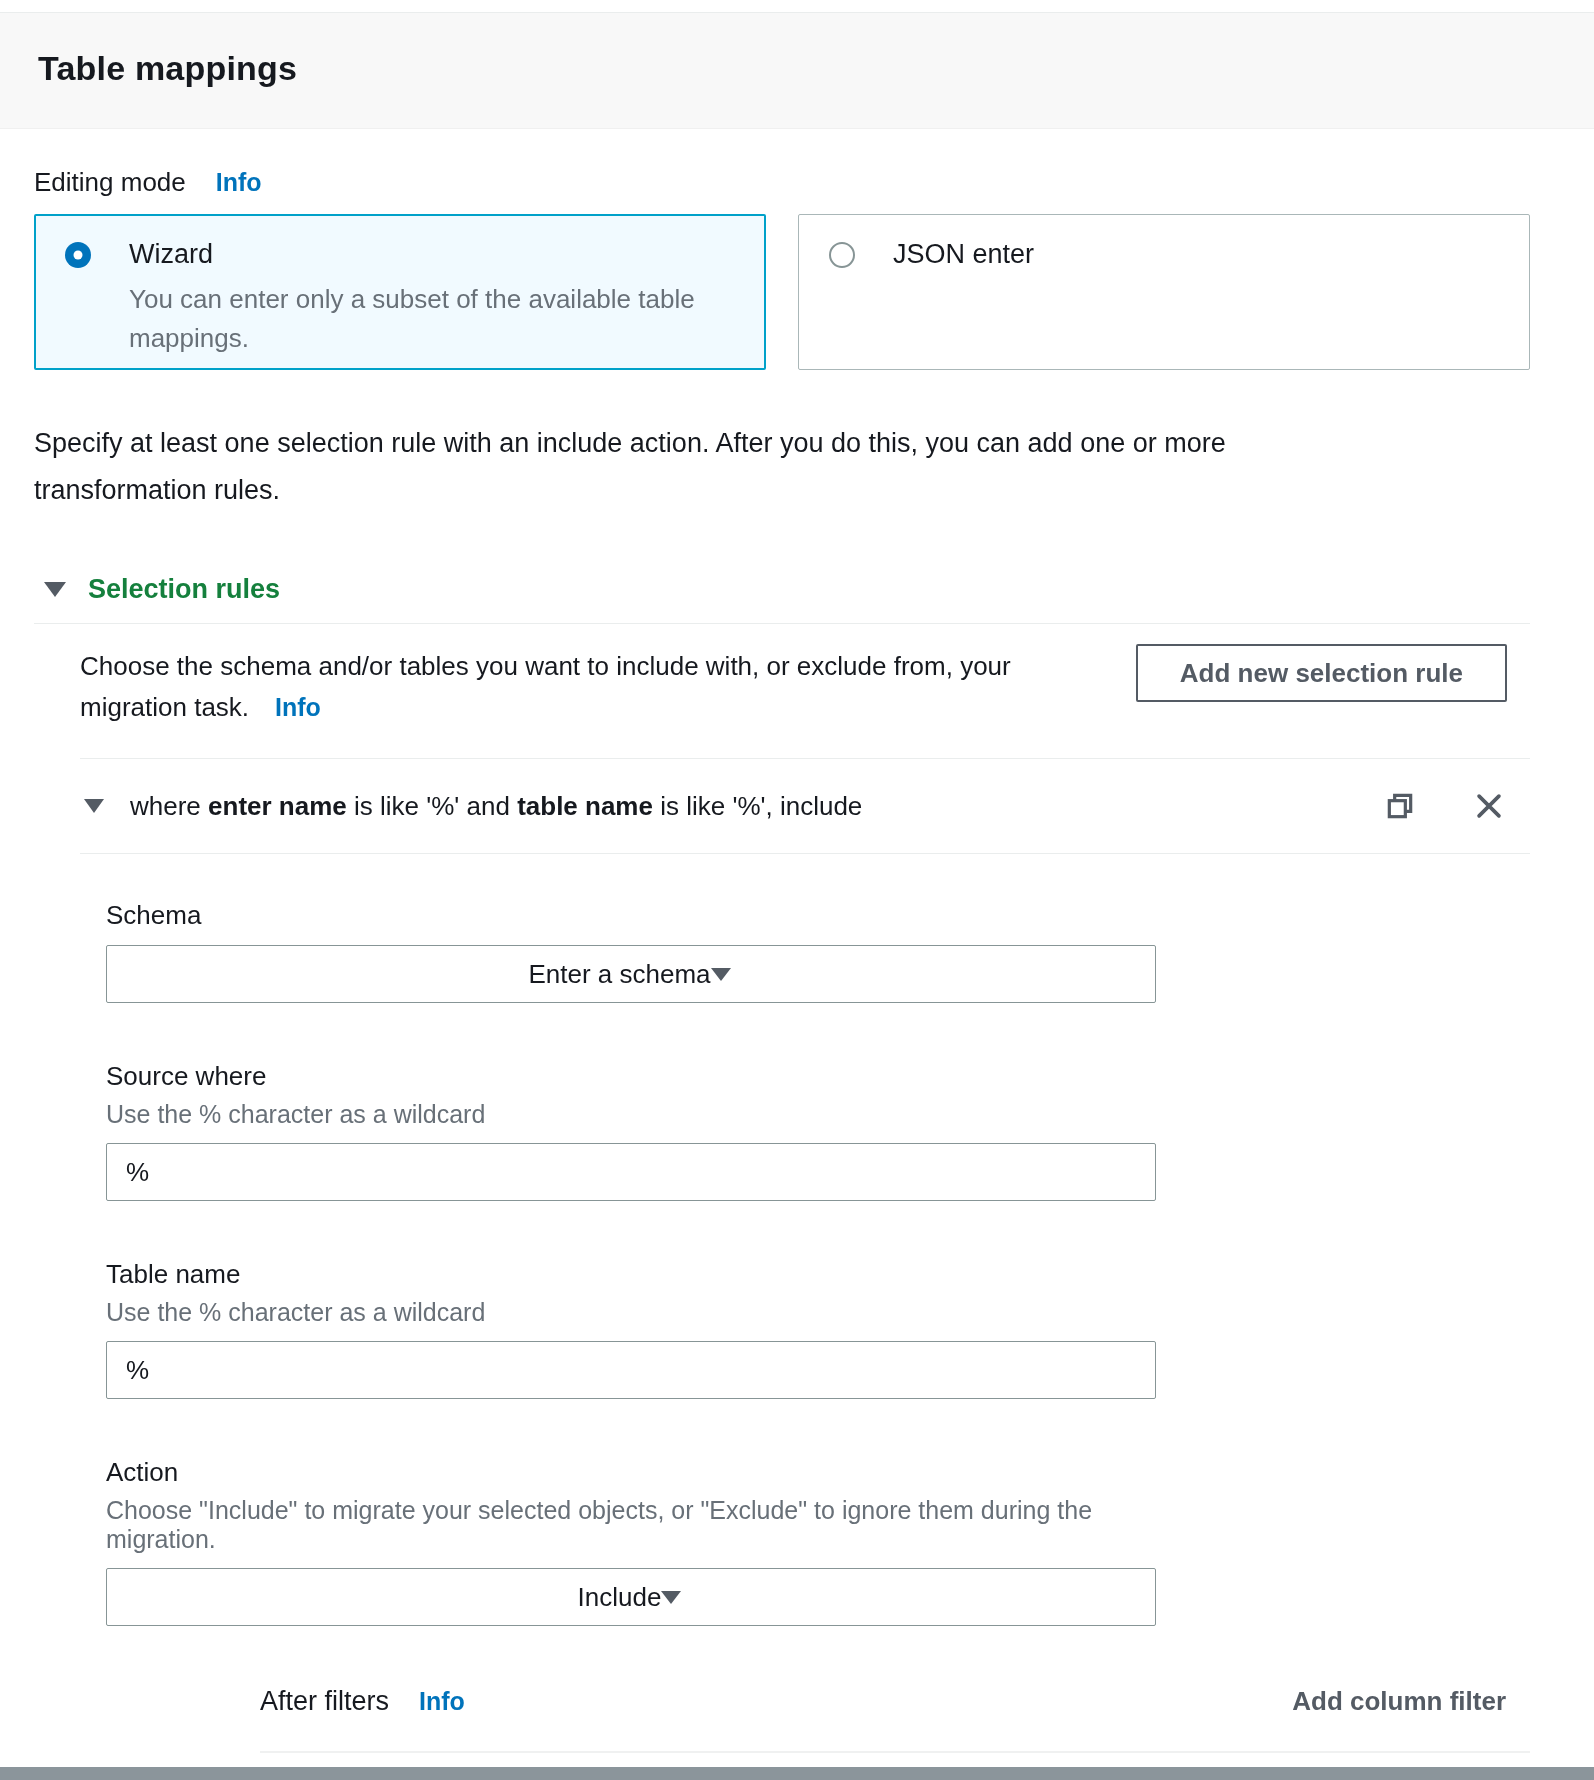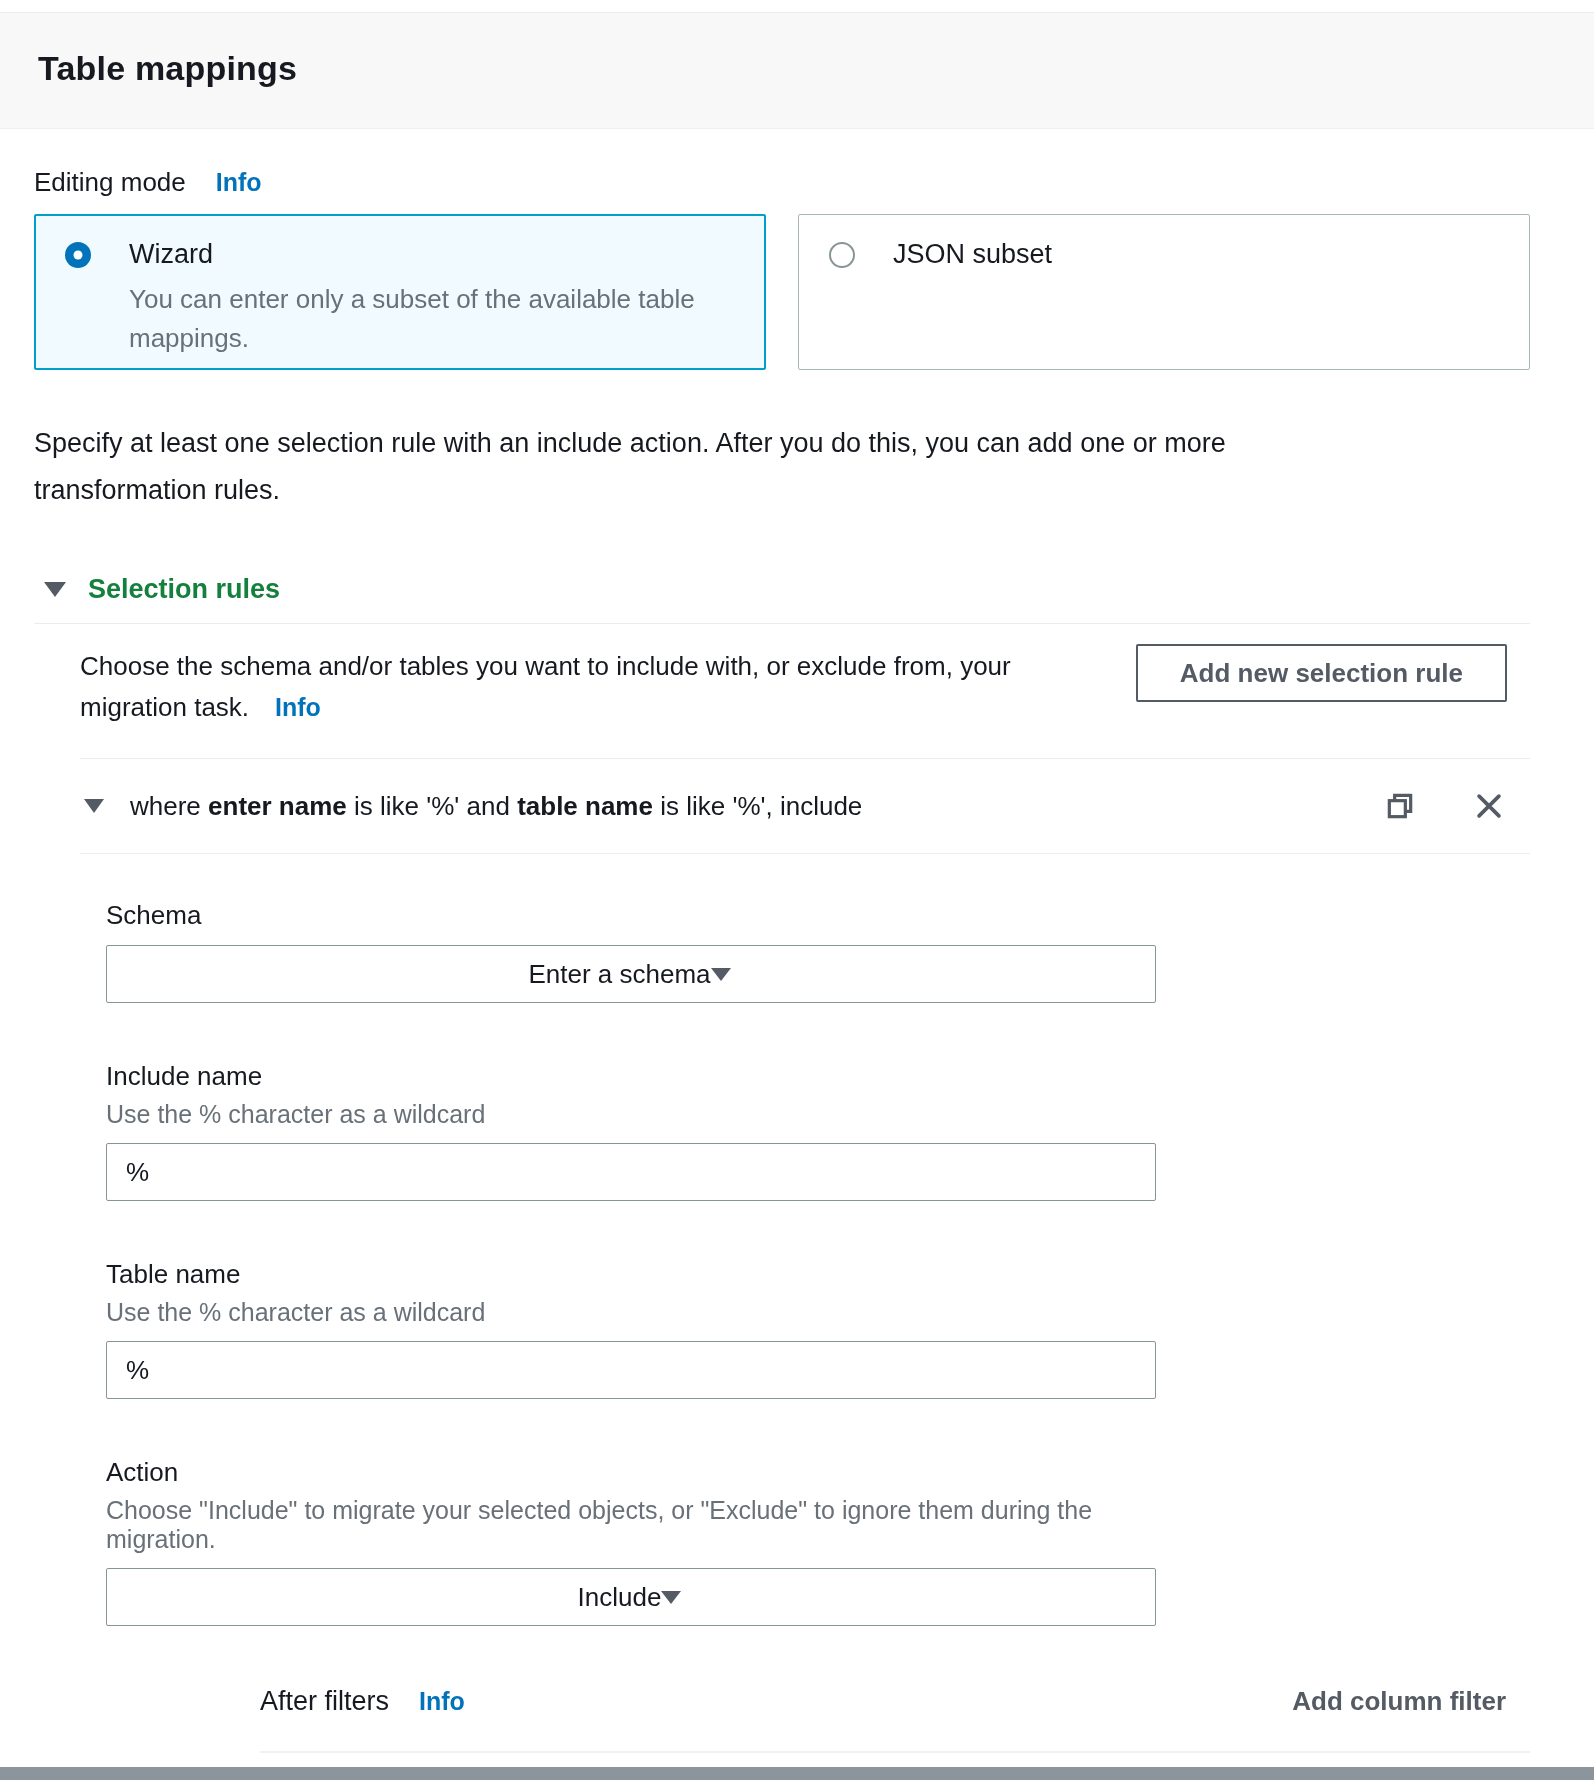--- a/index.html
+++ b/index.html
@@ -123,21 +123,21 @@
     <div class="tile selected">
       <div class="tile-head">
         <span class="radio checked"></span>
         <span class="tile-label">Wizard</span>
       </div>
       <div class="tile-desc">You can enter only a subset of the available table mappings.</div>
     </div>
     <div class="tile">
       <div class="tile-head">
         <span class="radio"></span>
-        <span class="tile-label">JSON subset</span>
+        <span class="tile-label">JSON enter</span>
       </div>
     </div>
   </div>
 
   <p class="intro">Specify at least one selection rule with an include action. After you do this, you can add one or more transformation rules.</p>
 
   <div class="section-header">
     <span class="tri-down"></span>
     <span class="section-title">Selection rules</span>
   </div>
@@ -170,21 +170,21 @@
   <div class="divider inset" style="margin-top:0;"></div>
 
   <div class="rule-form">
 
     <div class="f-label mt-schema">Schema</div>
     <div class="control select">
       <span>Enter a schema</span>
       <span class="caret"></span>
     </div>
 
-    <div class="f-label mt-field">Include name</div>
+    <div class="f-label mt-field">Source where</div>
     <div class="f-constraint">Use the % character as a wildcard</div>
     <input class="control" type="text" value="%" style="">
 
     <div class="f-label mt-field">Table name</div>
     <div class="f-constraint">Use the % character as a wildcard</div>
     <input class="control" type="text" value="%" style="">
 
     <div class="f-label mt-field">Action</div>
     <div class="f-constraint">Choose "Include" to migrate your selected objects, or "Exclude" to ignore them during the migration.</div>
     <div class="control select">

